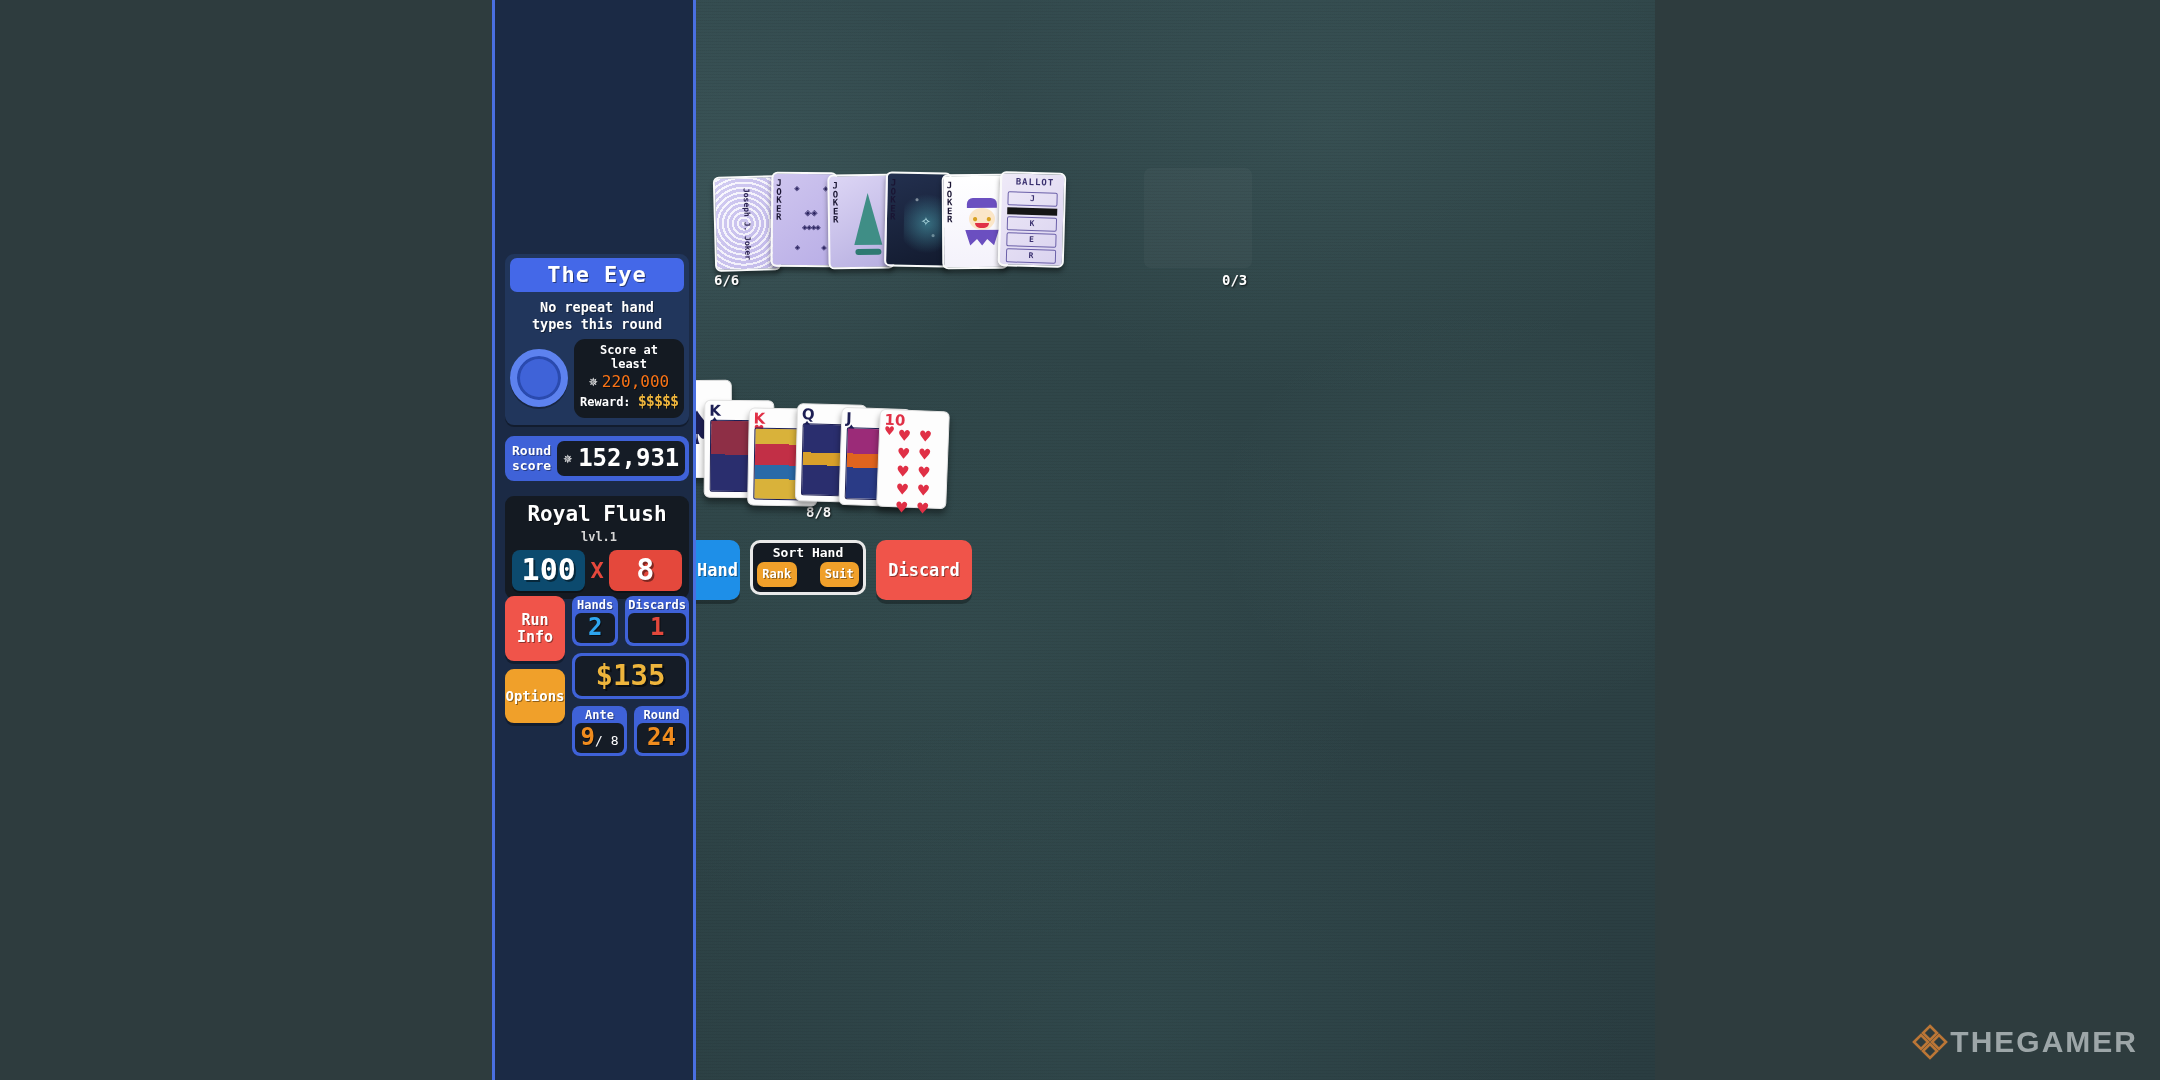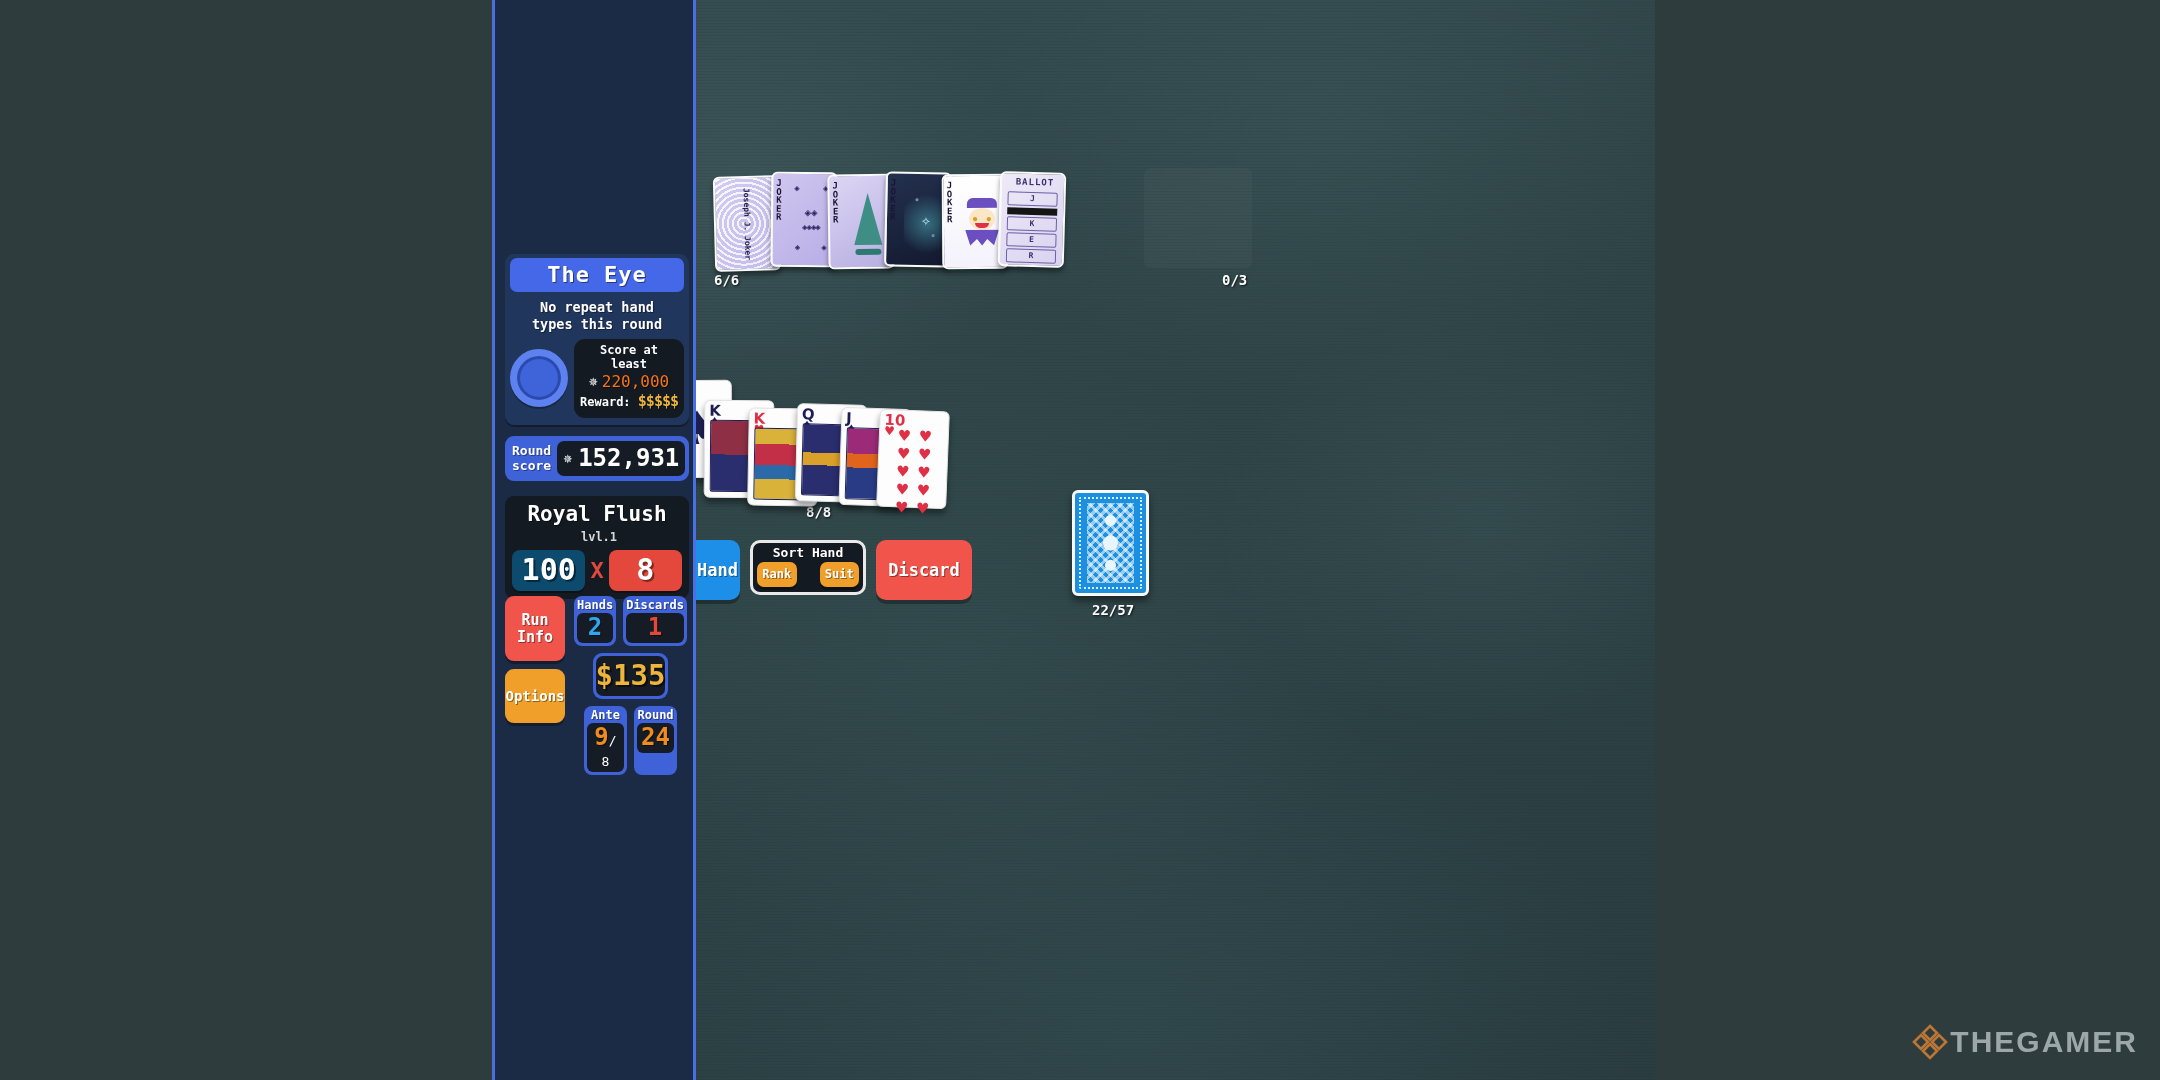--- a/index.html
+++ b/index.html
@@ -81,21 +81,21 @@
 
   
   .botgrid { top:600px; display:flex; gap:7px; }
   .col-left { display:flex; flex-direction:column; gap:8px; width:60px; }
   .btn-run { background:#f0544a; border-radius:9px; color:#fff; font-size:15px;
     font-weight:bold; text-align:center; line-height:1.1; padding:16px 0;
     box-shadow:0 3px 0 rgba(0,0,0,.3); text-shadow:1px 1px 0 rgba(0,0,0,.4); }
   .btn-options { background:#f0a02a; border-radius:9px; color:#fff; font-size:14px;
     font-weight:bold; text-align:center; padding:19px 0;
     box-shadow:0 3px 0 rgba(0,0,0,.3); text-shadow:1px 1px 0 rgba(0,0,0,.4); }
-  .col-right { flex:1; display:flex; flex-direction:column; gap:7px;align-items:center; }
+  .col-right { flex:1; display:flex; flex-direction:column; gap:7px; }
   .pair { display:flex; gap:7px; }
   .stat { flex:1; background:#3f62d8; border-radius:8px; padding:2px 3px 3px; text-align:center; }
   .stat-label { color:#fff; font-size:12px; font-weight:bold;
     text-shadow:1px 1px 0 rgba(0,0,0,.4); }
   .stat-val-box { background:#151c26; border-radius:6px; margin-top:1px; padding:0 0 2px; }
   .stat-val { font-size:24px; font-weight:bold; text-shadow:1px 1px 0 rgba(0,0,0,.5); }
   .v-hands { color:#2ea6f0; }
   .v-discards { color:#e4483c; }
   .v-orange { color:#f08c1e; }
   .v-sub { color:#fff; font-size:13px; }
@@ -460,26 +460,20 @@
       <div class="sort-wrap">
         <div class="sort-title">Sort Hand</div>
         <div class="sort-btns">
           <div class="sort-btn">Rank</div>
           <div class="sort-btn">Suit</div>
         </div>
       </div>
       <div class="act-discard">Discard</div>
     </div>
 
-    <div id="deck">
-      <div class="deck-card">
-        <div class="deck-art"></div>
-      </div>
-      <div class="dcount">22/57</div>
-    </div>
   </div>
 
   <div id="watermark">
     <svg width="40" height="40" viewBox="0 0 40 40">
       <g fill="none" stroke="#c87b36" stroke-width="2.6">
         <path d="M20 4 L27 11 L20 18 L13 11 Z"></path>
         <path d="M20 22 L27 29 L20 36 L13 29 Z"></path>
         <path d="M4 20 L11 13 L18 20 L11 27 Z"></path>
         <path d="M36 20 L29 13 L22 20 L29 27 Z"></path>
       </g>

